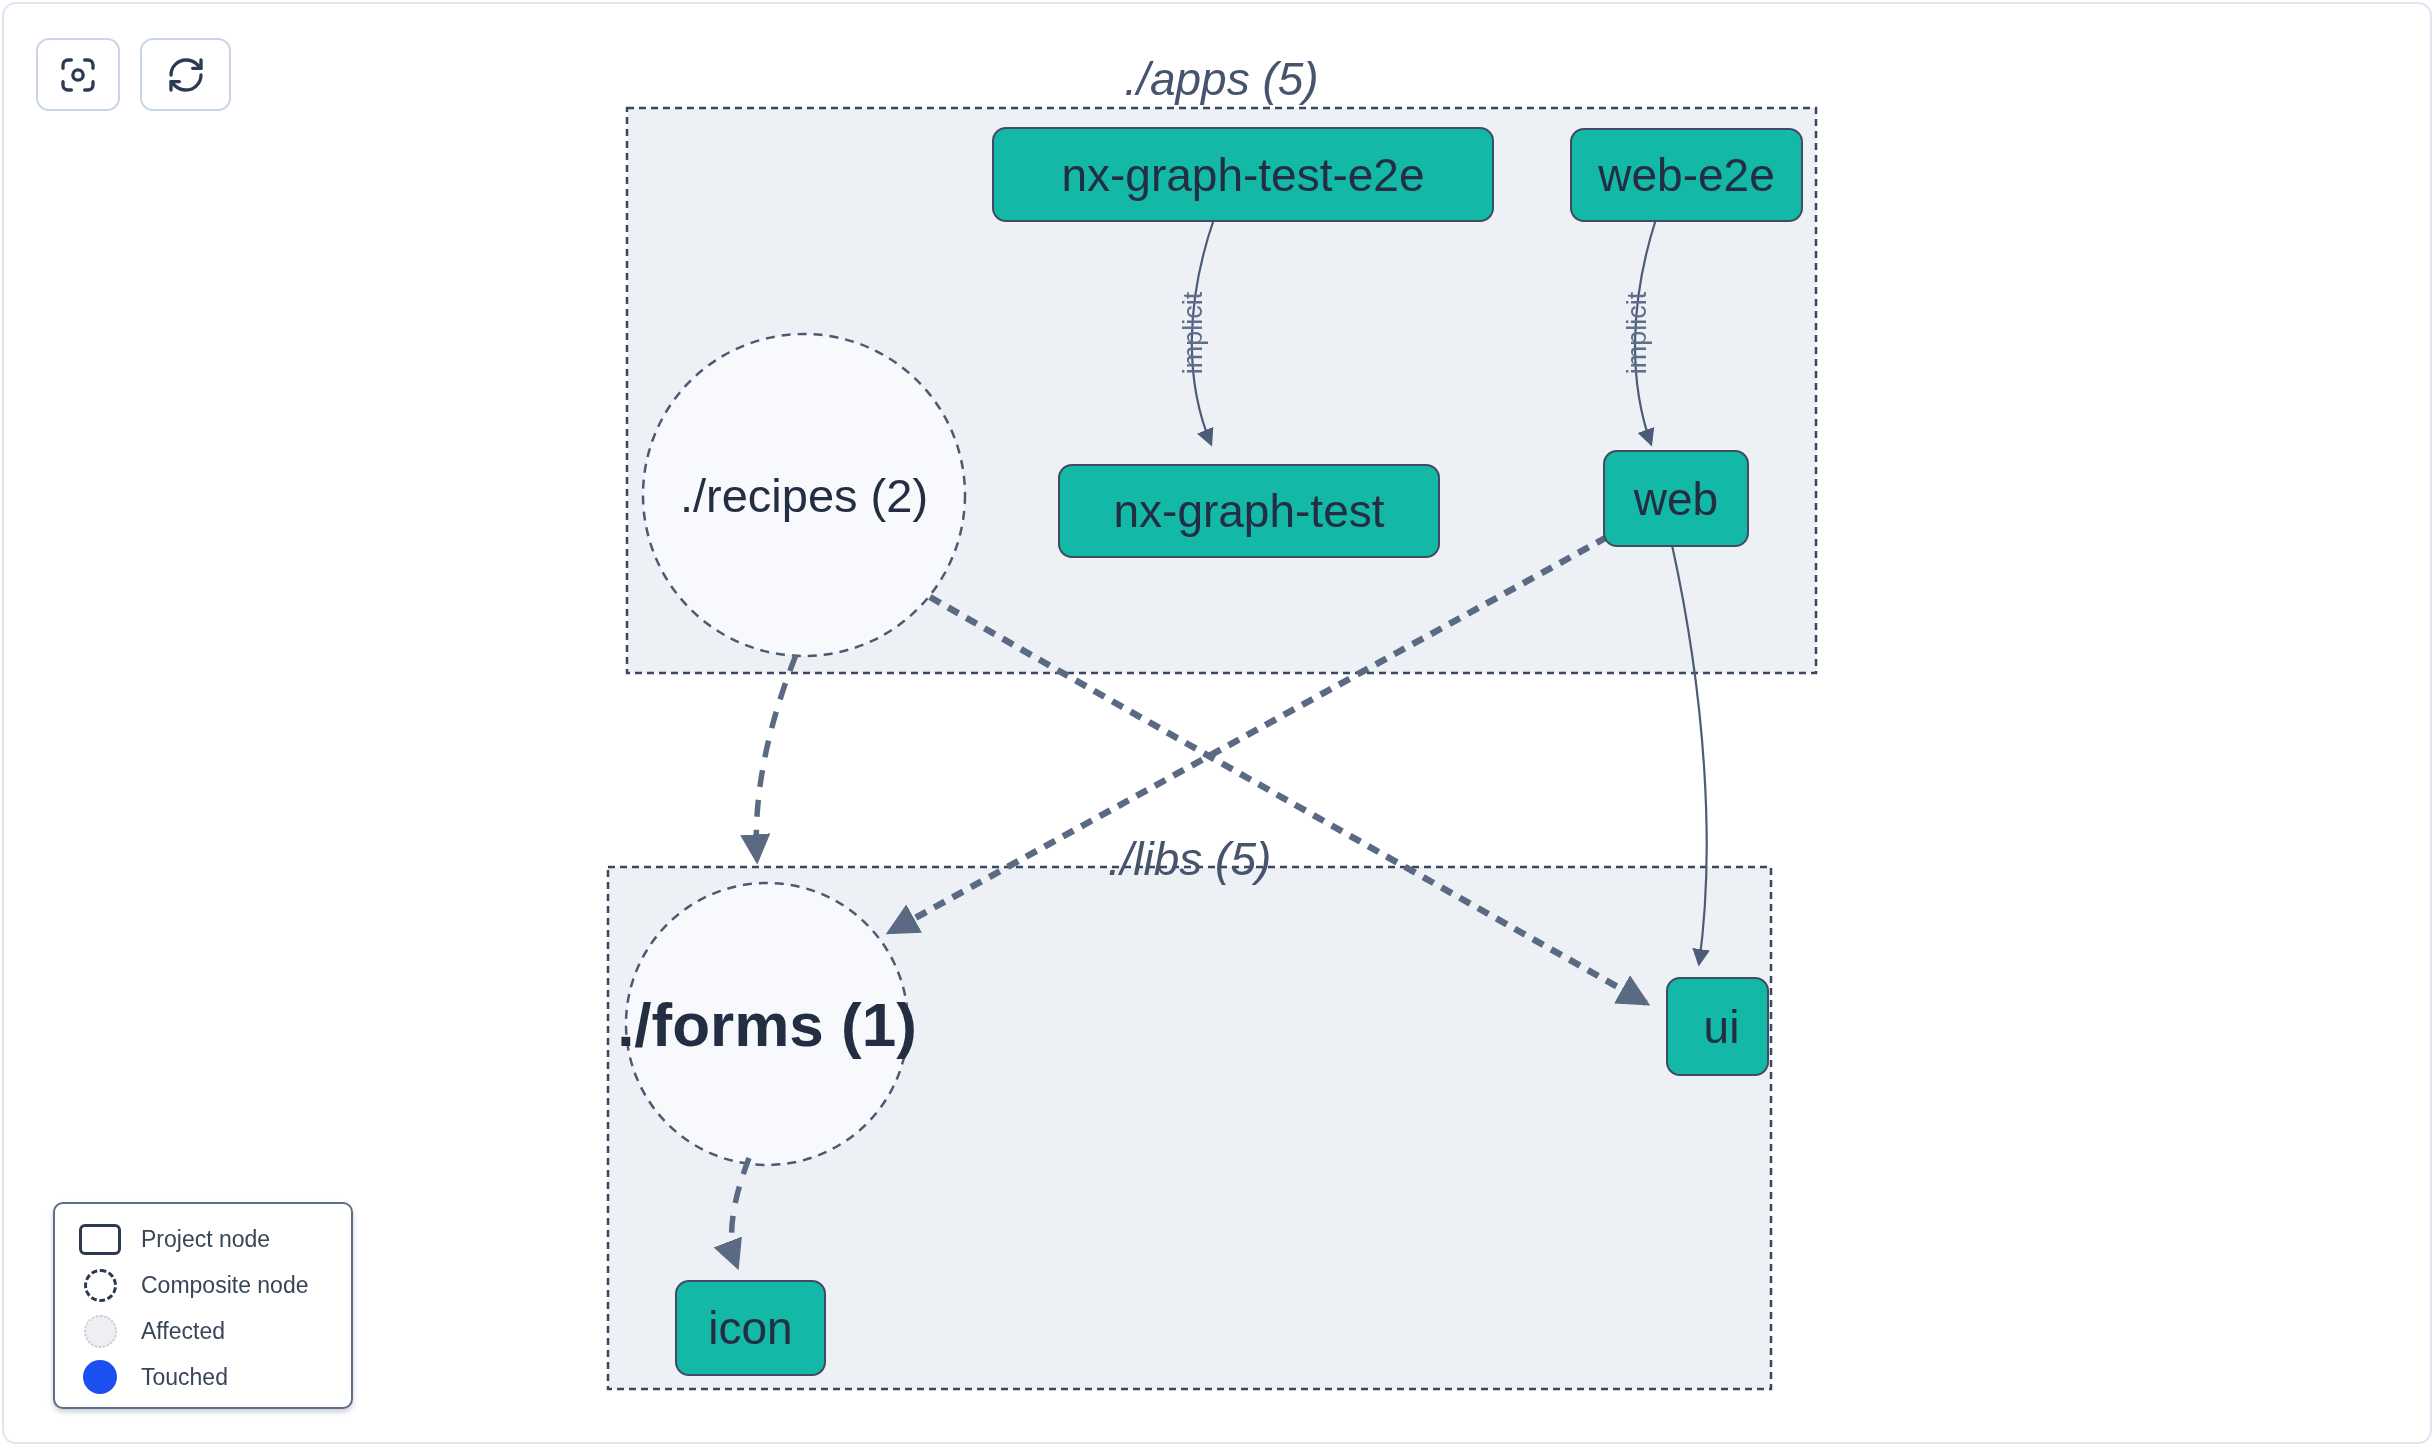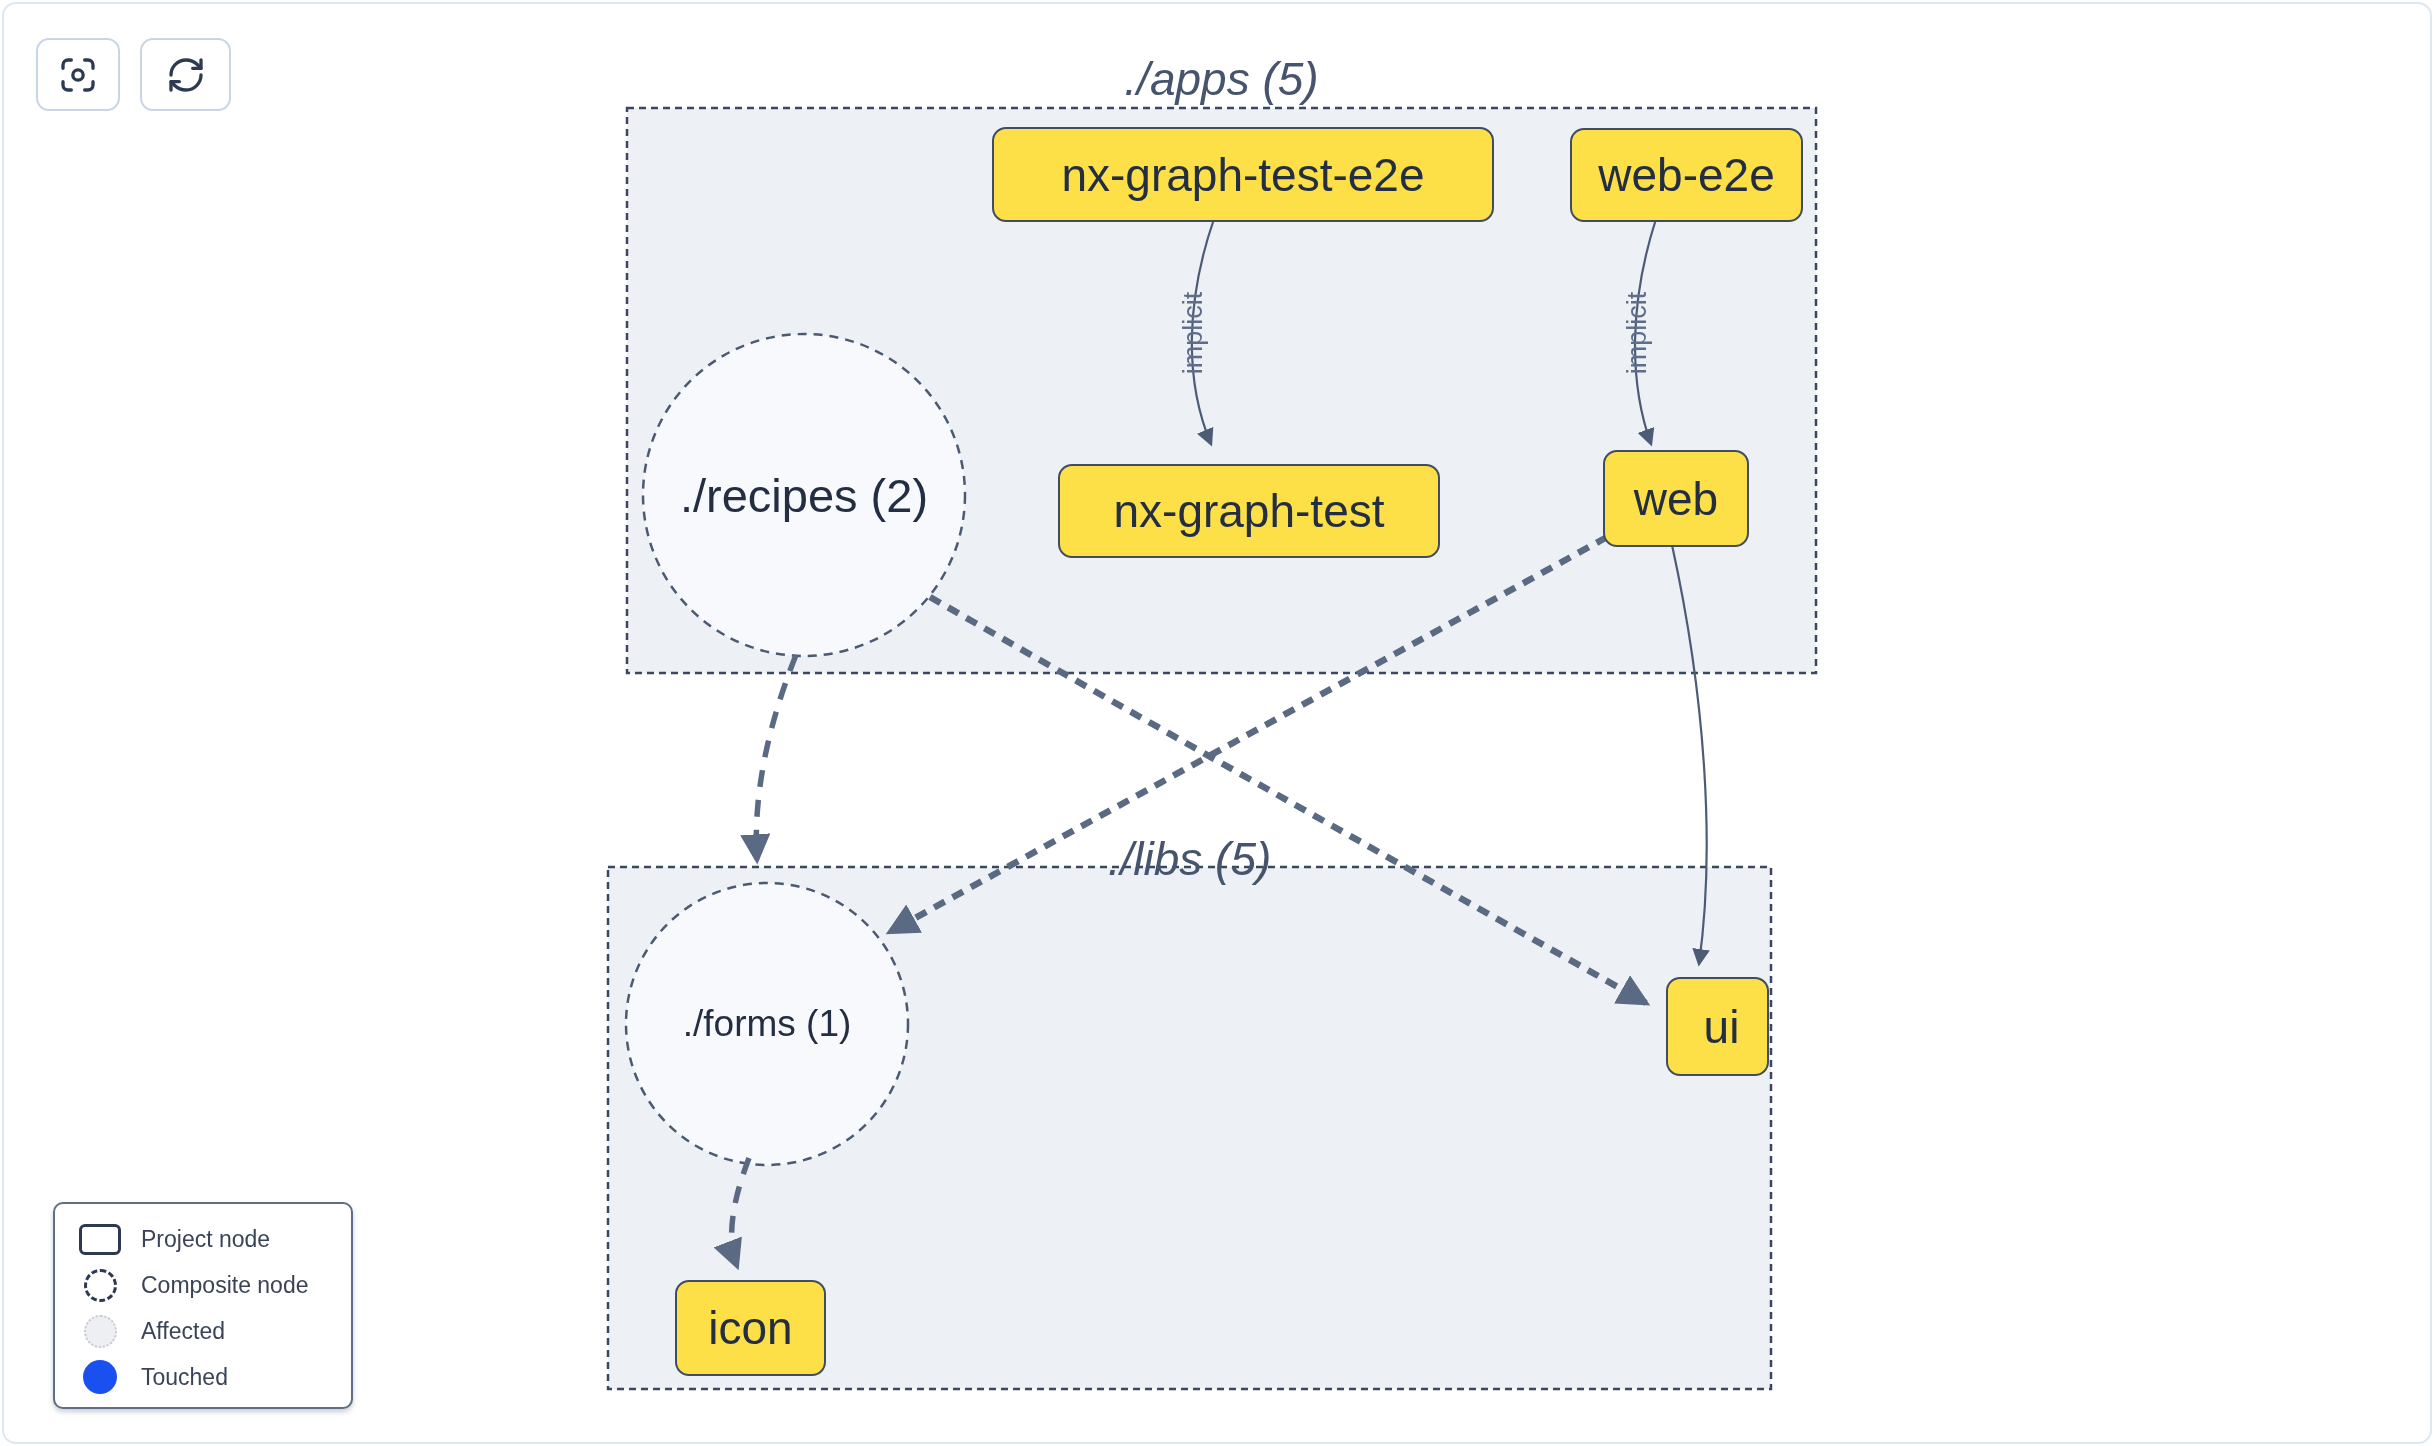--- a/index.html
+++ b/index.html
@@ -26,21 +26,21 @@
   .tool-btn svg{width:40px;height:40px;stroke:#2c3a52;fill:none;
     stroke-width:2;stroke-linecap:round;stroke-linejoin:round;}
   
   #edge-layer{position:absolute;left:0;top:0;z-index:1;}
   .group-label{
     position:absolute;z-index:2;text-align:center;
     font-size:46px;color:#46546d;font-style:italic;
   }
   .node{
     position:absolute;z-index:3;
-    background:#fde047;border:2px solid #3f4c61;border-radius:14px;
+    background:#14b8a6;border:2px solid #3f4c61;border-radius:14px;
     display:flex;align-items:center;justify-content:center;
     font-size:46px;color:#232e42;cursor:pointer;
   }
   .composite-label{
     position:absolute;z-index:3;
     display:flex;align-items:center;justify-content:center;
     font-size:47px;color:#232e42;cursor:pointer;
     transform:translate(-50%,-50%);white-space:nowrap;
   }
   .edge-label{
@@ -140,21 +140,21 @@
   <span>web</span>
 </div>
 <div class="node" style="left:1666px;top:977px;width:91px;height:95px;padding-left:8px;">
   <span>ui</span>
 </div>
 <div class="node" style="left:675px;top:1280px;width:147px;height:92px;">
   <span>icon</span>
 </div>
 
 <div class="composite-label" style="left:804px;top:495px;">./recipes (2)</div>
-<div class="composite-label" style="left:767px;top:1024px;font-size:37px;">./forms (1)</div>
+<div class="composite-label" style="left:767px;top:1024px;font-size:62px;font-weight:bold;">./forms (1)</div>
 
 <div class="legend">
   <div class="legend-row">
     <span class="legend-swatch">
         <span class="sw-project"></span>
       </span>
     <span class="legend-label">Project node</span>
   </div>
   <div class="legend-row">
     <span class="legend-swatch">

